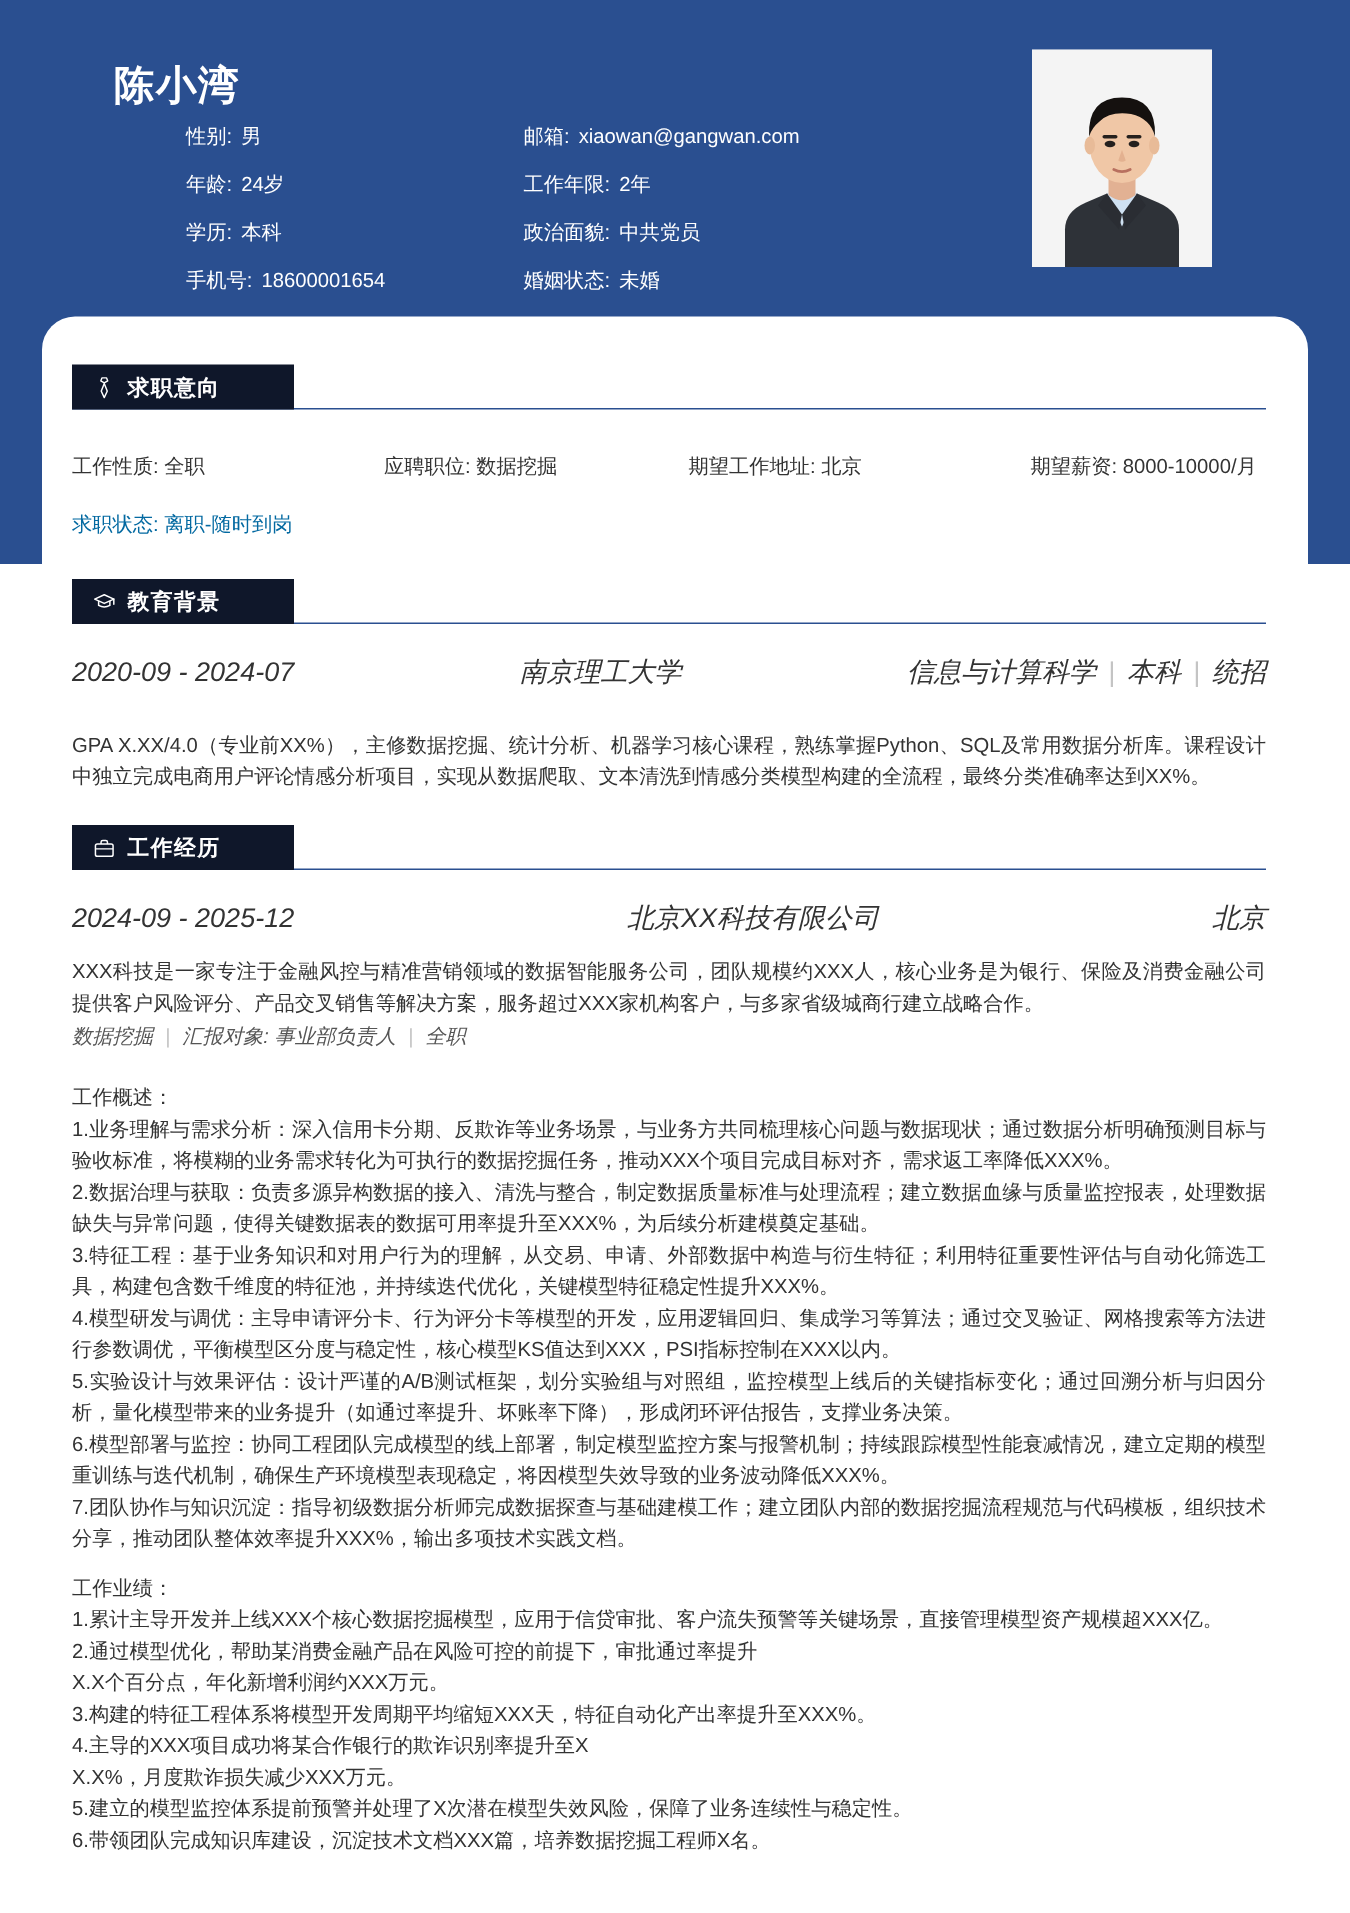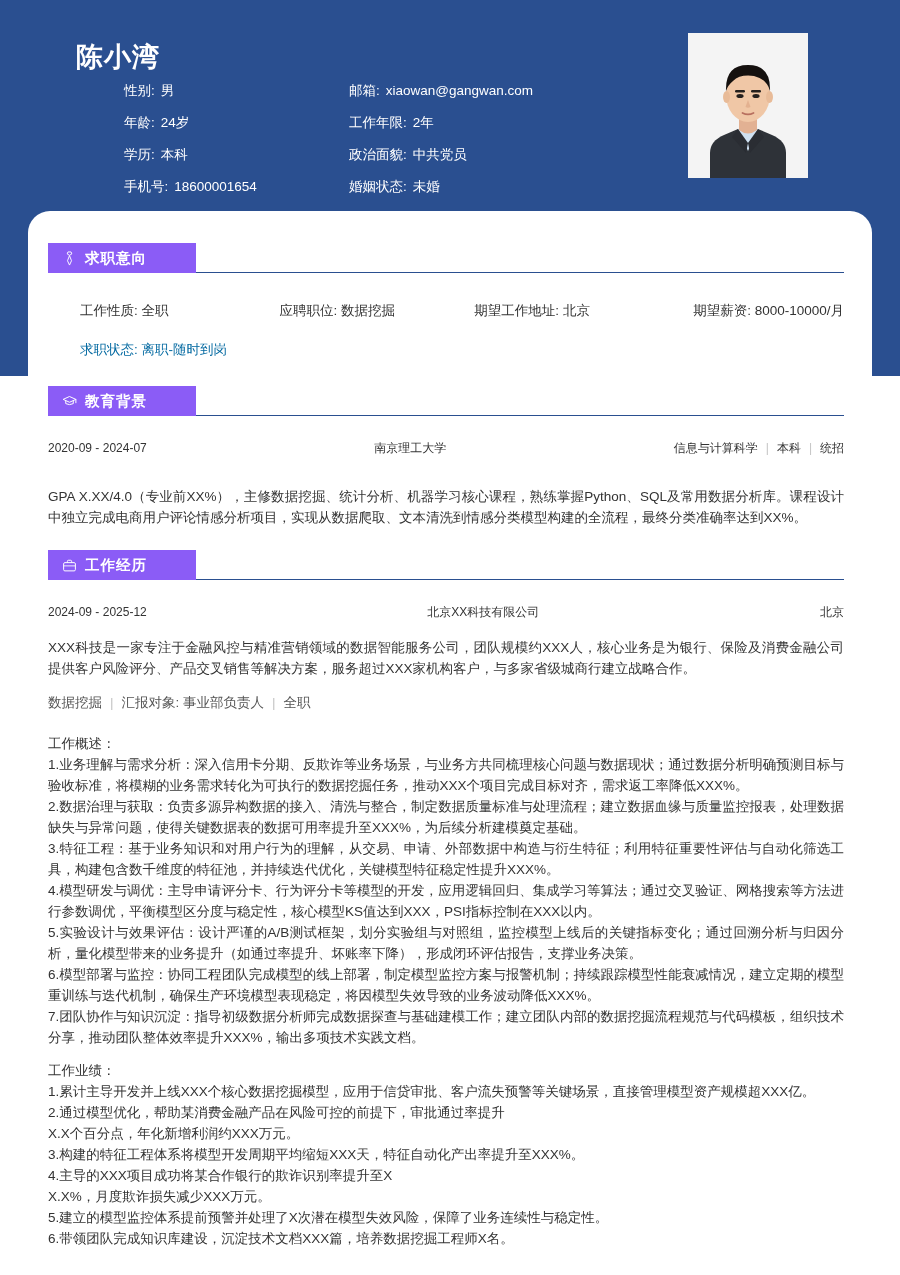--- a/index.html
+++ b/index.html
@@ -48,42 +48,42 @@
   }
   .photo svg{display:block;width:120px;height:145px;}
 
   
   .section{position:absolute;left:48px;width:796px;}
   .sec-head{
     position:relative;height:30px;
   }
   .sec-tab{
     position:absolute;left:0;top:0;height:30px;
-    background:#8b5cf6;
+    background:#0f172a;
     display:flex;align-items:center;
     padding:0 22px 0 14px;
     box-sizing:border-box;
     min-width:148px;
   }
   .sec-ico{
     width:15px;height:15px;display:inline-block;margin-right:8px;flex:0 0 auto;
   }
   .sec-ico svg{display:block;width:15px;height:15px;}
   .sec-title{
     font-size:14.5px;font-weight:bold;color:#ffffff;letter-spacing:1px;
     white-space:nowrap;
   }
   .sec-rule{
     position:absolute;left:0;right:0;bottom:0;height:1px;background:#2a4f90;
   }
 
   
   .row3{
     display:flex;align-items:center;
-    font-size:12px;color:#333;line-height:20px;
+    font-size:18px;color:#333;line-height:20px;font-style:italic;
   }
   .row3 .c-left{flex:0 0 auto;}
   .row3 .c-mid{flex:1 1 auto;text-align:center;}
   .row3 .c-right{flex:0 0 auto;text-align:right;white-space:nowrap;}
   .sep{color:#c4c4c4;margin:0 8px;}
   .para{
     font-size:13.5px;color:#333;line-height:21px;
     text-align:justify;margin:0;
   }
   .meta-line{font-size:13.5px;color:#555;line-height:20px;}
@@ -177,21 +177,21 @@
         <span class="sec-ico">
           <svg viewBox="0 0 24 24" xmlns="http://www.w3.org/2000/svg">
             <path d="M9.5 1.5 h5 l1.2 3.2 -3.7 2.2 -3.7 -2.2 Z" fill="none" stroke="#ffffff" stroke-width="1.5" stroke-linejoin="round"></path>
             <path d="M12 7.4 L8.8 15.6 L12 22.5 L15.2 15.6 Z" fill="none" stroke="#ffffff" stroke-width="1.5" stroke-linejoin="round"></path>
           </svg>
         </span>
         <span class="sec-title">求职意向</span>
       </div>
     </div>
 
-    <div style="margin-top:28px;margin-left:32px;">
+    <div style="margin-top:28px;">
       <div class="intent">
         <div class="f f-nature">
           <span>工作性质:</span>
           <span>全职</span>
         </div>
         <div class="f f-position">
           <span>应聘职位:</span>
           <span>数据挖掘</span>
         </div>
         <div class="f f-location">
@@ -254,21 +254,21 @@
 
     <div style="margin-top:22px;">
       <div class="row3">
         <span class="c-left">2024-09 - 2025-12</span>
         <span class="c-mid">北京XX科技有限公司</span>
         <span class="c-right">北京</span>
       </div>
 
       <p class="para" style="margin-top:15px;">XXX科技是一家专注于金融风控与精准营销领域的数据智能服务公司，团队规模约XXX人，核心业务是为银行、保险及消费金融公司提供客户风险评分、产品交叉销售等解决方案，服务超过XXX家机构客户，与多家省级城商行建立战略合作。</p>
 
-      <div class="meta-line" style="margin-top:14px;">
+      <div class="meta-line" style="margin-top:2px;font-style:italic;">
         <span>数据挖掘</span><span class="sep">|</span><span>汇报对象: 事业部负责人</span><span class="sep">|</span><span>全职</span>
       </div>
 
       <p class="para" style="margin-top:20px;">工作概述：</p>
       <p class="para">1.业务理解与需求分析：深入信用卡分期、反欺诈等业务场景，与业务方共同梳理核心问题与数据现状；通过数据分析明确预测目标与验收标准，将模糊的业务需求转化为可执行的数据挖掘任务，推动XXX个项目完成目标对齐，需求返工率降低XXX%。</p>
       <p class="para">2.数据治理与获取：负责多源异构数据的接入、清洗与整合，制定数据质量标准与处理流程；建立数据血缘与质量监控报表，处理数据缺失与异常问题，使得关键数据表的数据可用率提升至XXX%，为后续分析建模奠定基础。</p>
       <p class="para">3.特征工程：基于业务知识和对用户行为的理解，从交易、申请、外部数据中构造与衍生特征；利用特征重要性评估与自动化筛选工具，构建包含数千维度的特征池，并持续迭代优化，关键模型特征稳定性提升XXX%。</p>
       <p class="para">4.模型研发与调优：主导申请评分卡、行为评分卡等模型的开发，应用逻辑回归、集成学习等算法；通过交叉验证、网格搜索等方法进行参数调优，平衡模型区分度与稳定性，核心模型KS值达到XXX，PSI指标控制在XXX以内。</p>
       <p class="para">5.实验设计与效果评估：设计严谨的A/B测试框架，划分实验组与对照组，监控模型上线后的关键指标变化；通过回溯分析与归因分析，量化模型带来的业务提升（如通过率提升、坏账率下降），形成闭环评估报告，支撑业务决策。</p>
       <p class="para">6.模型部署与监控：协同工程团队完成模型的线上部署，制定模型监控方案与报警机制；持续跟踪模型性能衰减情况，建立定期的模型重训练与迭代机制，确保生产环境模型表现稳定，将因模型失效导致的业务波动降低XXX%。</p>

